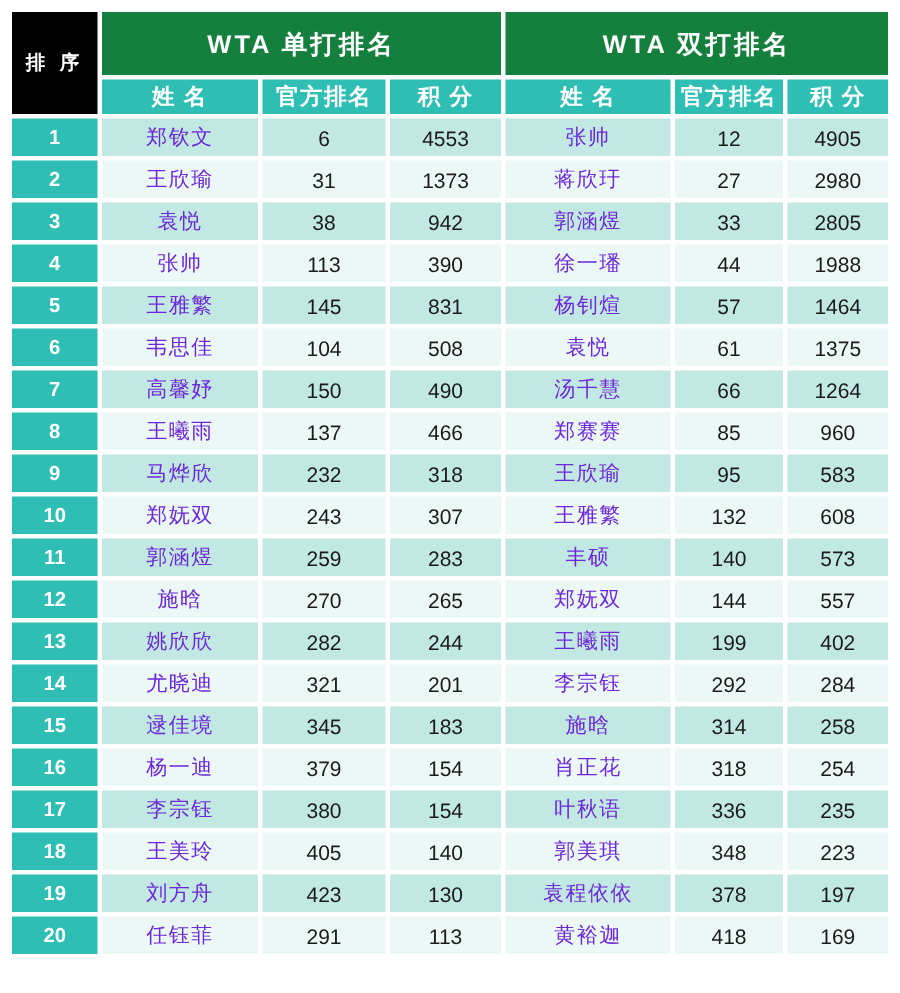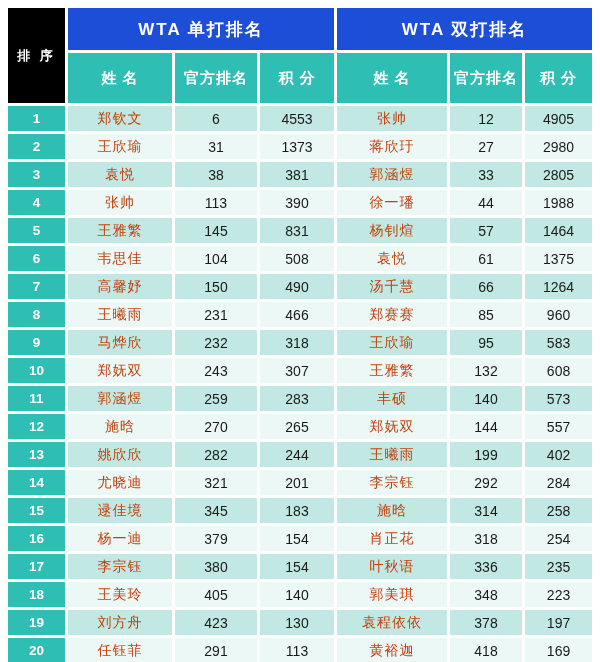--- a/index.html
+++ b/index.html
@@ -23,53 +23,53 @@
     background: #ffffff;
   }
   th, td {
     padding: 0;
     text-align: center;
     vertical-align: middle;
     overflow: hidden;
     white-space: nowrap;
   }
   th.group {
-    background: #1d4ed8;
+    background: #15803d;
     color: #ffffff;
     font-weight: bold;
     font-size: 17px;
     letter-spacing: 2px;
     height: 42px;
   }
   th.corner {
     background: #000000;
     color: #ffffff;
     font-weight: bold;
     font-size: 13px;
     letter-spacing: 3px;
   }
   th.sub {
     background: #2FBEB3;
     color: #ffffff;
     font-weight: bold;
     font-size: 15px;
     letter-spacing: 1px;
-    height: 50px;
+    height: 23px;
   }
   td { height: 25px; }
   td.rank {
     background: #2FBEB3;
     color: #ffffff;
     font-weight: bold;
     font-size: 13.5px;
   }
   td.name {
     font-family: "Liberation Serif", "DejaVu Serif", serif;
     font-size: 14px;
-    color: #c2410c;
+    color: #6d28d9;
     letter-spacing: 1px;
   }
   td.num {
     font-size: 14px;
     color: #1a1a1a;
   }
   tbody tr:nth-child(odd) td.name,
   tbody tr:nth-child(odd) td.num { background: #C1E8E2; }
   tbody tr:nth-child(even) td.name,
   tbody tr:nth-child(even) td.num { background: #EBF8F6; }
@@ -119,21 +119,21 @@
           <td class="num">31</td>
           <td class="num">1373</td>
           <td class="name">蒋欣玗</td>
           <td class="num">27</td>
           <td class="num">2980</td>
         </tr>
         <tr>
           <td class="rank">3</td>
           <td class="name">袁悦</td>
           <td class="num">38</td>
-          <td class="num">381</td>
+          <td class="num">942</td>
           <td class="name">郭涵煜</td>
           <td class="num">33</td>
           <td class="num">2805</td>
         </tr>
         <tr>
           <td class="rank">4</td>
           <td class="name">张帅</td>
           <td class="num">113</td>
           <td class="num">390</td>
           <td class="name">徐一璠</td>
@@ -163,21 +163,21 @@
           <td class="name">高馨妤</td>
           <td class="num">150</td>
           <td class="num">490</td>
           <td class="name">汤千慧</td>
           <td class="num">66</td>
           <td class="num">1264</td>
         </tr>
         <tr>
           <td class="rank">8</td>
           <td class="name">王曦雨</td>
-          <td class="num">231</td>
+          <td class="num">137</td>
           <td class="num">466</td>
           <td class="name">郑赛赛</td>
           <td class="num">85</td>
           <td class="num">960</td>
         </tr>
         <tr>
           <td class="rank">9</td>
           <td class="name">马烨欣</td>
           <td class="num">232</td>
           <td class="num">318</td>

